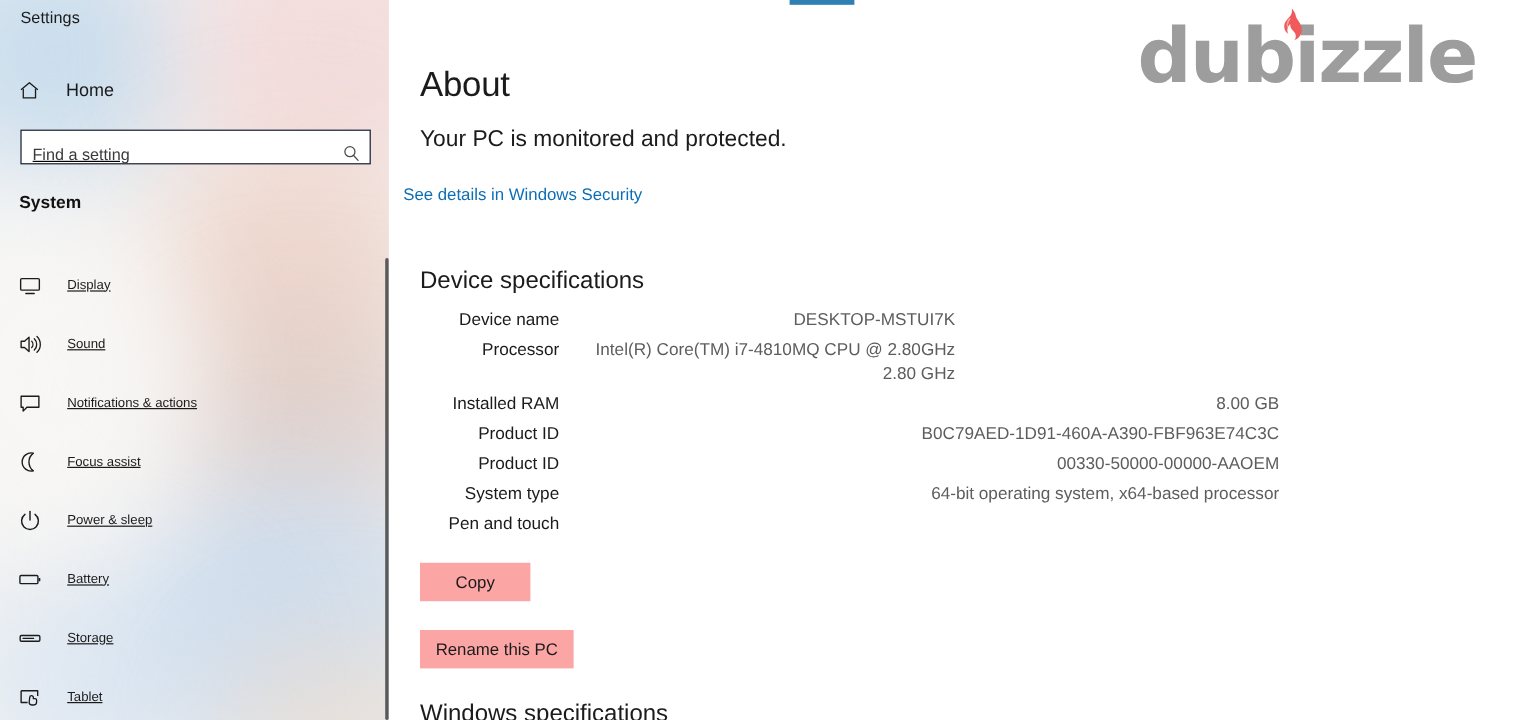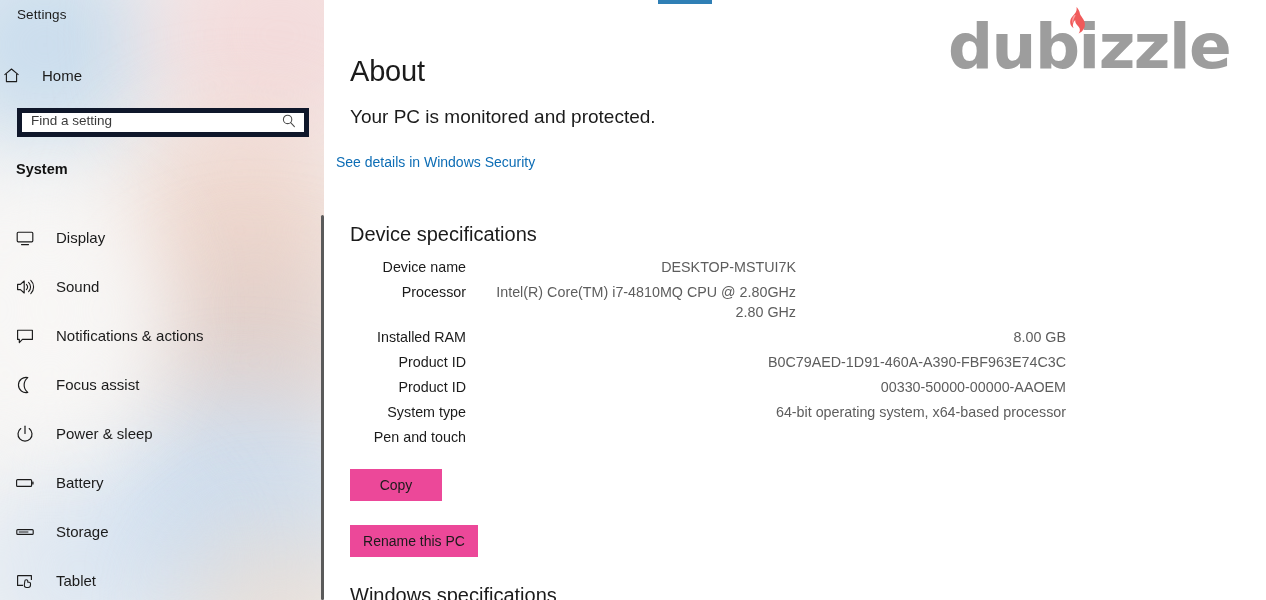--- a/index.html
+++ b/index.html
@@ -77,42 +77,43 @@
 
   
   .home-row {
     position: absolute;
     left: 0px;
     top: 60px;
     width: 310px;
     height: 30px;
     display: flex;
     align-items: center;
-    padding-left: 2px;
+    padding-left: 15px;
     cursor: default;
   }
   .home-row .ico { width: 26px; display: flex; align-items: center; justify-content: flex-start; }
   .home-row .lbl {
     font-size: 15px;
     color: #1b1b1b;
     margin-left: 14px;
   }
 
   
   .search-box {
     position: absolute;
     left: 17px;
     top: 108px;
     width: 292px;
     height: 29px;
     background: #ffffff;
-    border: 5px solid #0f172a;
+    border: 1px solid #0f172a;
     display: flex;
-    align-items: flex-start;
+    align-items: flex-end;
     padding: 0 6px 0 9px;
+    text-decoration: underline;
   }
   .search-box input {
     flex: 1;
     border: none;
     outline: none;
     background: transparent;
     font-family: "Liberation Sans", sans-serif;
     font-size: 13.5px;
     color: #1b1b1b;
   }
@@ -144,24 +145,25 @@
     cursor: default;
   }
   .nav-item .ico {
     width: 28px;
     display: flex;
     align-items: center;
     justify-content: flex-start;
     flex: 0 0 auto;
   }
   .nav-item .lbl {
-    font-size: 15px;
+    font-size: 11px;
     color: #1b1b1b;
     margin-left: 13px;
     white-space: nowrap;
+    text-decoration: underline;
   }
 
   
   .side-scroll-track {
     position: absolute;
     left: 320px;
     top: 213px;
     width: 5px;
     height: 387px;
     background: transparent;
@@ -251,21 +253,21 @@
     font-size: 14.3px;
     color: #5d5d5d;
     line-height: 20px;
     max-width: 330px;
   }
   .spec-value.wide { max-width: 600px; }
 
   
   .btn {
     position: absolute;
-    background: #ec4899;
+    background: #fca5a5;
     border: none;
     outline: none;
     color: #1b1b1b;
     font-family: "Liberation Sans", sans-serif;
     font-size: 14px;
     cursor: pointer;
     text-align: center;
   }
   .btn-copy   { left: 350px; top: 469px; width: 92px;  height: 32px; }
   .btn-rename { left: 350px; top: 525px; width: 128px; height: 32px; }

